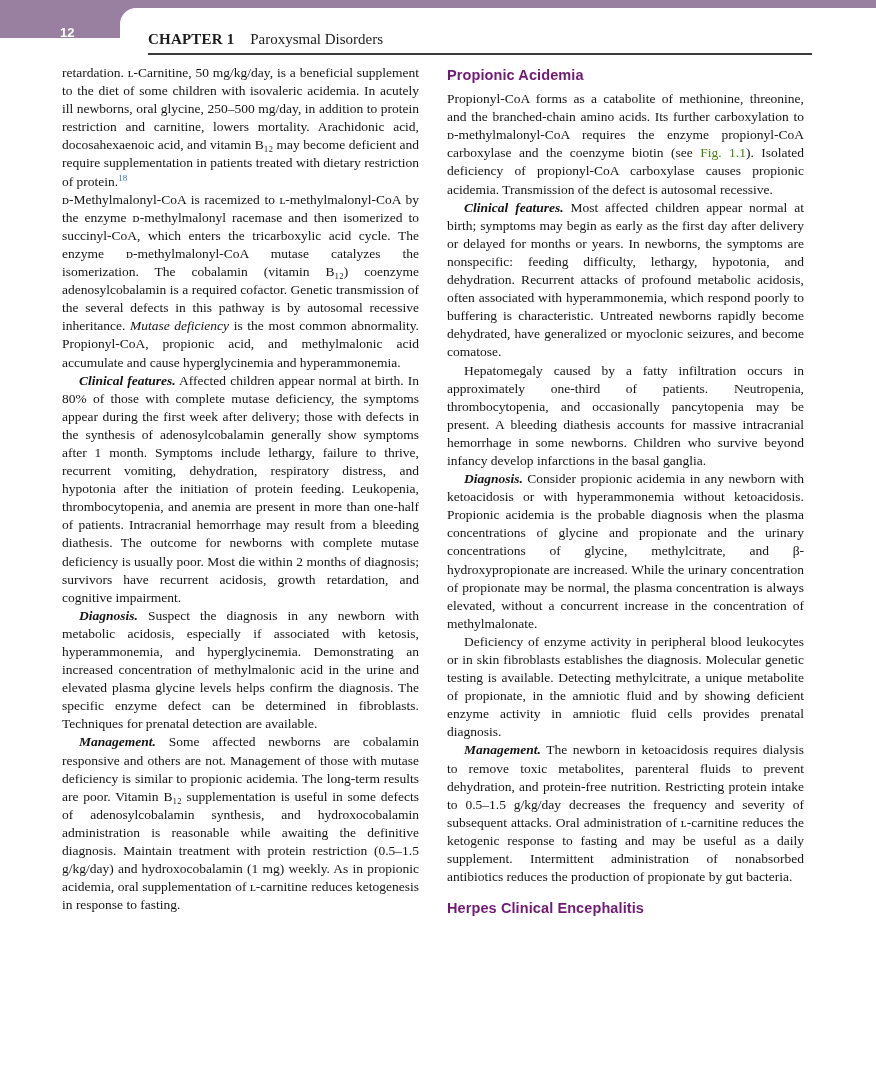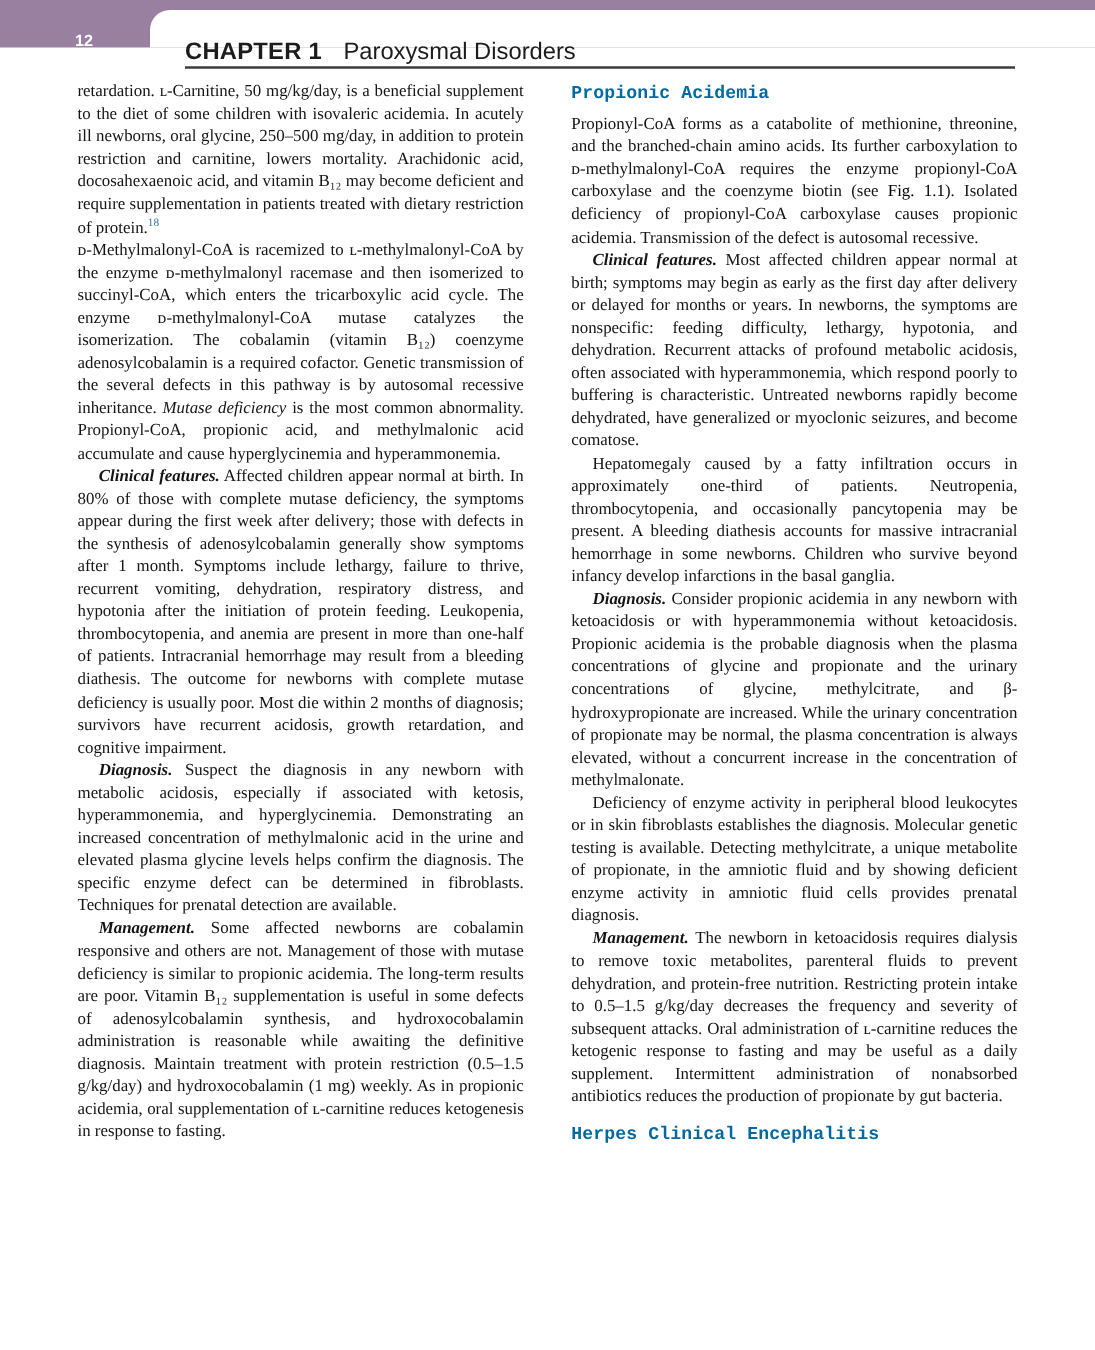--- a/index.html
+++ b/index.html
@@ -6,39 +6,39 @@
   html,body { background:#ffffff; }
   .page {
     position:relative; width:876px; height:924px; background:#fff;
     overflow:hidden; font-family:"Liberation Serif", serif; color:#141414;
   }
 
   
   .header-band { position:absolute; top:0; left:0; width:876px; height:38px; background:#9a80a0; }
   .header-white { position:absolute; top:8px; left:120px; right:0; height:30px; background:#fff; border-top-left-radius:16px; }
   .page-num { position:absolute; top:25px; left:60px; color:#fff; font:bold 13px "Liberation Sans", sans-serif; }
-  .chapter-line { position:absolute; top:31px; left:148px; font-family:Liberation Sans, sans-serif; font-size:19px; color:#1c1c1c; white-space:nowrap; }
+  .chapter-line { position:absolute; top:31px; left:148px; font-family:Liberation Serif, serif; font-size:15px; color:#1c1c1c; white-space:nowrap; }
   .chapter-label { font-weight:bold; margin-right:12px; letter-spacing:.2px; }
   .header-rule { position:absolute; top:53px; left:148px; width:664px; height:1.5px; background:#3c3c3c; }
 
   
   .columns {
     position:absolute; top:64px; left:62px; width:752px; height:944px;
-    display:flex; gap:28px; overflow:hidden;justify-content:space-between;
+    display:flex; gap:28px; overflow:hidden;
   }
   .col { width:357px; font-size:13.5px; line-height:18.1px; text-align:justify; hyphens:auto; }
   .col p { margin:0; }
   .col p.indent { text-indent:17px; }
   h3.section {
-    font-family:Liberation Mono, monospace; font-weight:bold; font-size:14.5px;
-    color:#0369a1; margin:13px 0 6px; text-align:left; letter-spacing:.1px;
+    font-family:Liberation Sans, sans-serif; font-weight:bold; font-size:14.5px;
+    color:#701a75; margin:13px 0 6px; text-align:left; letter-spacing:.1px;
   }
   .runin { font-weight:bold; font-style:italic; }
   .ref { color:#2e75a8; font-size:9px; vertical-align:super; line-height:0; }
-  .fig-link { color:#000000; }
+  .fig-link { color:#4d7c0f; }
 
   
   .fade {
     position:absolute; left:0; right:0; top:926px; height:84px; z-index:3;
     background:linear-gradient(to bottom, rgba(255,255,255,0) 0%, #ffffff 88%);
     pointer-events:none;
   }
 
   
   .footer { position:absolute; left:0; top:1008px; width:876px; height:72px; background:#fff; z-index:4; }

